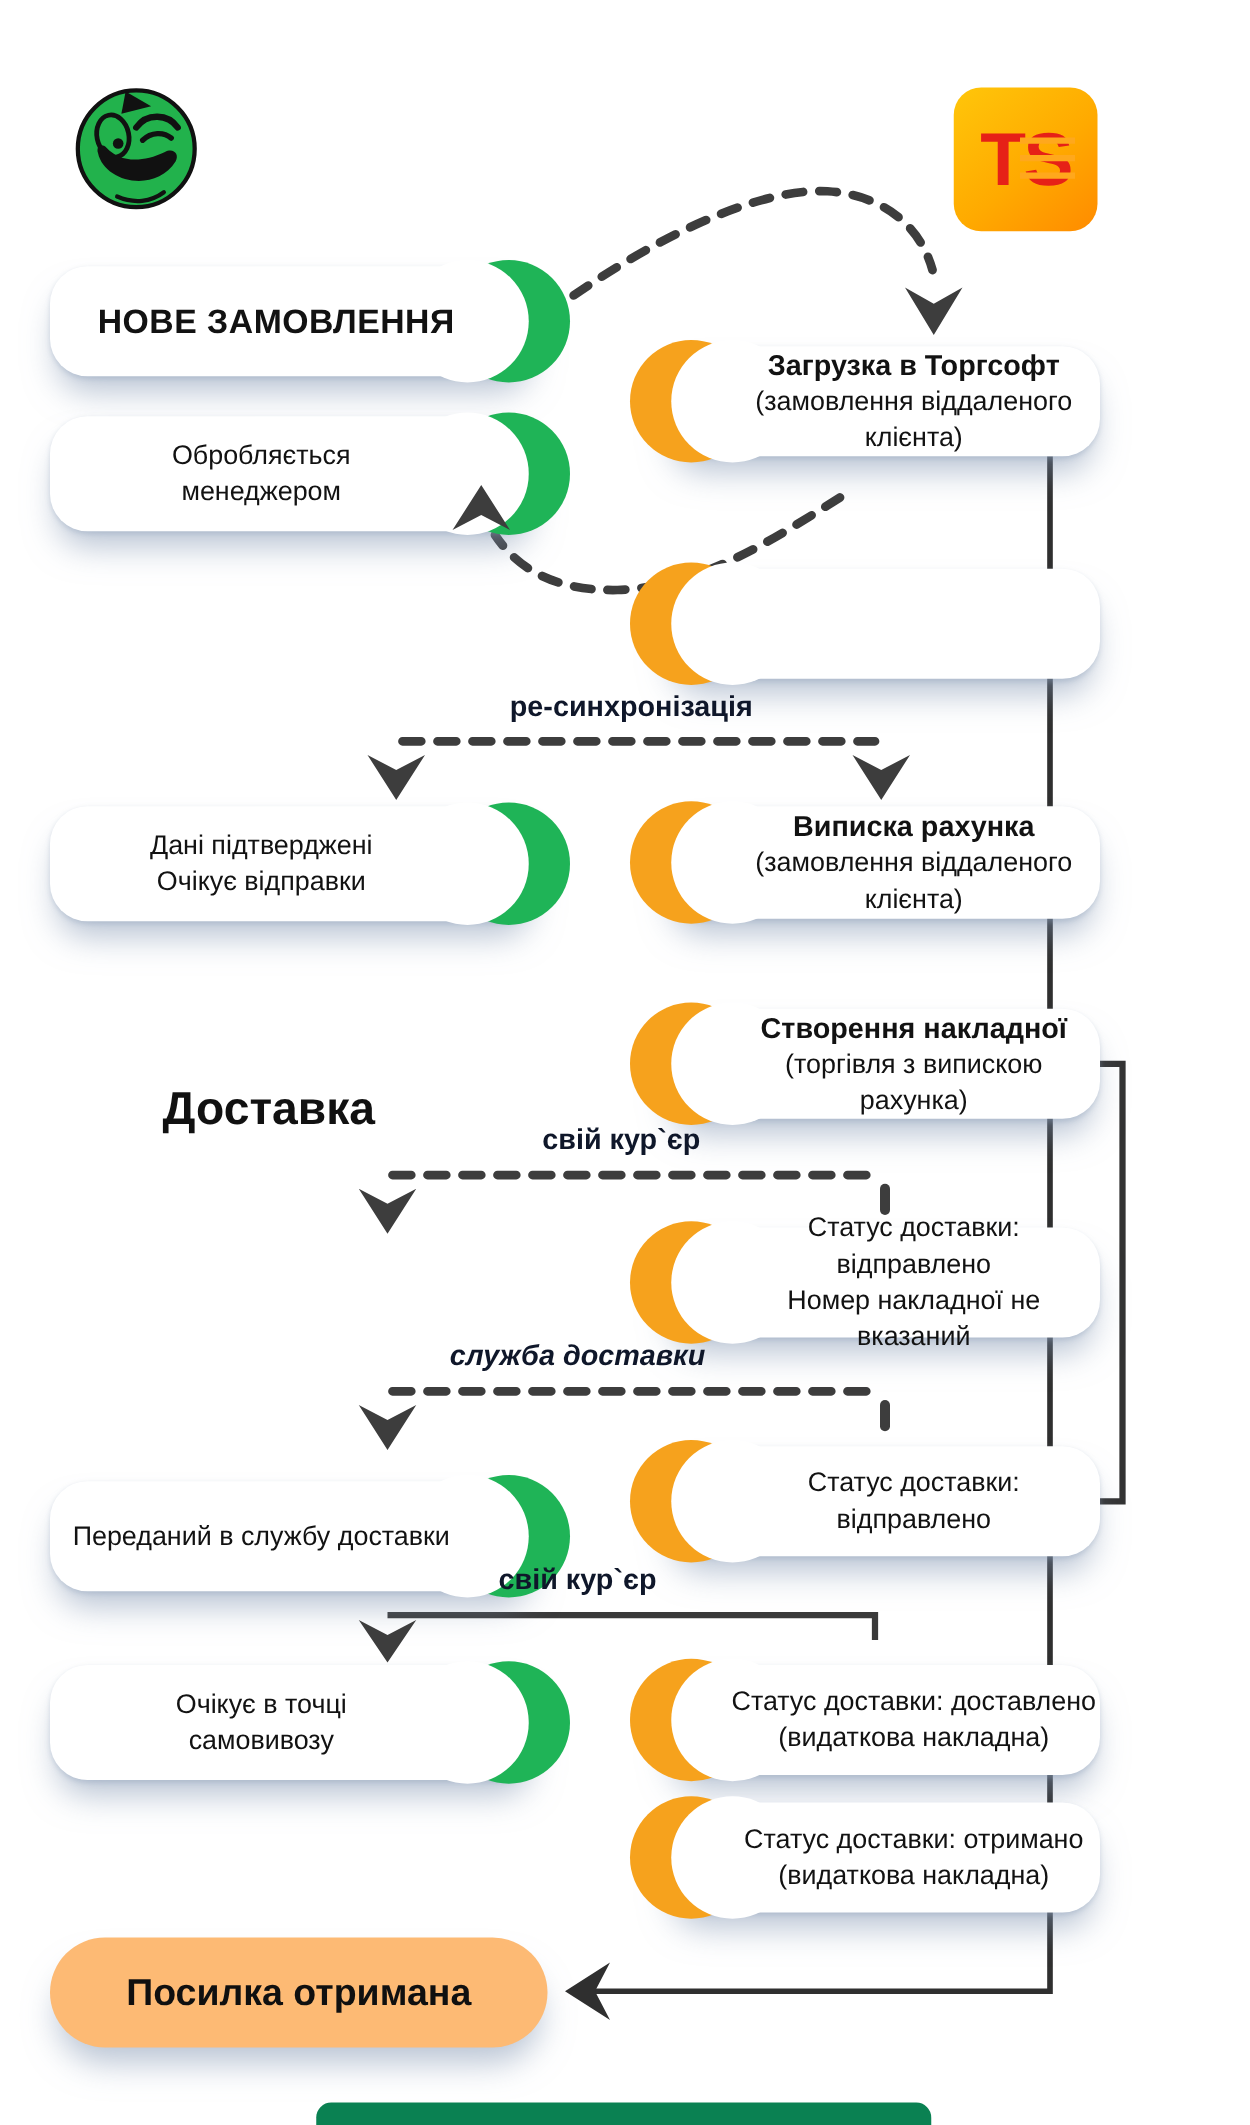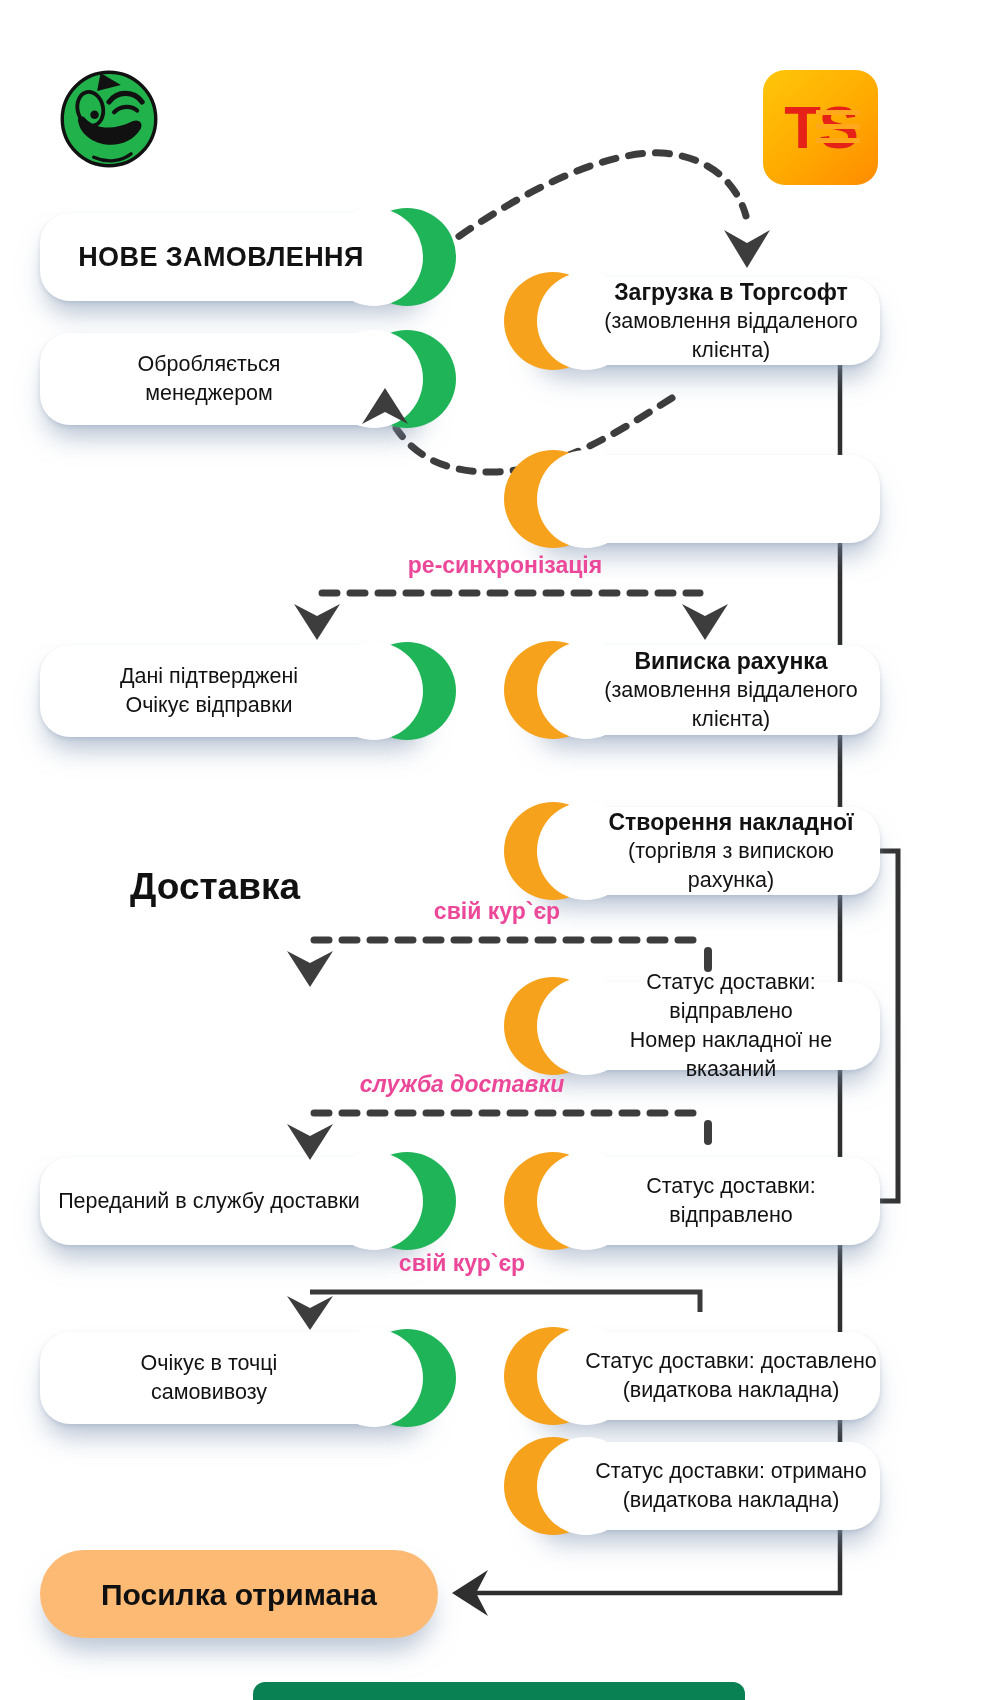--- a/index.html
+++ b/index.html
@@ -31,21 +31,21 @@
   .co::before{background:#f6a21d;}
   .cg::after,.co::after{content:"";position:absolute;top:0;width:98px;height:98px;border-radius:50%;background:#fff;}
   .cg::after{left:-33px;}
   .co::after{left:33px;}
 
   .pill-final{position:absolute;left:40px;width:398px;height:88px;top:1550px;background:#fdba74;border-radius:44px;
         display:flex;align-items:center;justify-content:center;z-index:2;
         box-shadow:0 18px 26px -6px rgba(125,145,175,.55);}
   .pill-final .pill-text{padding:0;font-weight:800;font-size:30px;color:#072;color:#101010;}
 
-  .conn-label{position:absolute;z-index:3;width:240px;text-align:center;color:#ec4899;font-weight:700;font-size:23px;}
+  .conn-label{position:absolute;z-index:3;width:240px;text-align:center;color:#0f172a;font-weight:700;font-size:23px;}
   .section-heading{position:absolute;left:130px;top:866px;z-index:3;font-weight:800;font-size:37px;color:#111;}
 
   
   .smiley{position:absolute;left:58px;top:68px;z-index:2;}
   .ts-logo{position:absolute;left:763px;top:70px;width:115px;height:115px;border-radius:22px;z-index:2;
            background:linear-gradient(140deg,#ffc60a 0%,#ffaa00 55%,#ff8b00 100%);
            display:flex;align-items:center;justify-content:center;
            font-weight:800;font-size:60px;color:#e62117;letter-spacing:-2px;}
   .ts-s{position:relative;}
   .ts-s::after{content:"";position:absolute;left:-3px;right:-3px;top:17px;height:5px;background:#ffa81c;
@@ -112,21 +112,21 @@
 
   <div class="pill pill-l" style="top:645px;height:92px">
     <span class="cg"></span>
     <div class="pill-text">
       <div class="t-reg">Дані підтверджені</div>
       <div class="t-reg">Очікує відправки</div>
     </div>
   </div>
 
 
-  <div class="pill pill-l" style="top:1157px;height:88px">
+  <div class="pill pill-l" style="top:1185px;height:88px">
     <span class="cg"></span>
     <div class="pill-text t-reg">Переданий в службу доставки</div>
   </div>
 
   <div class="pill pill-l" style="top:1332px;height:92px">
     <span class="cg"></span>
     <div class="pill-text">
       <div class="t-reg">Очікує в точці</div>
       <div class="t-reg">самовивозу</div>
     </div>

